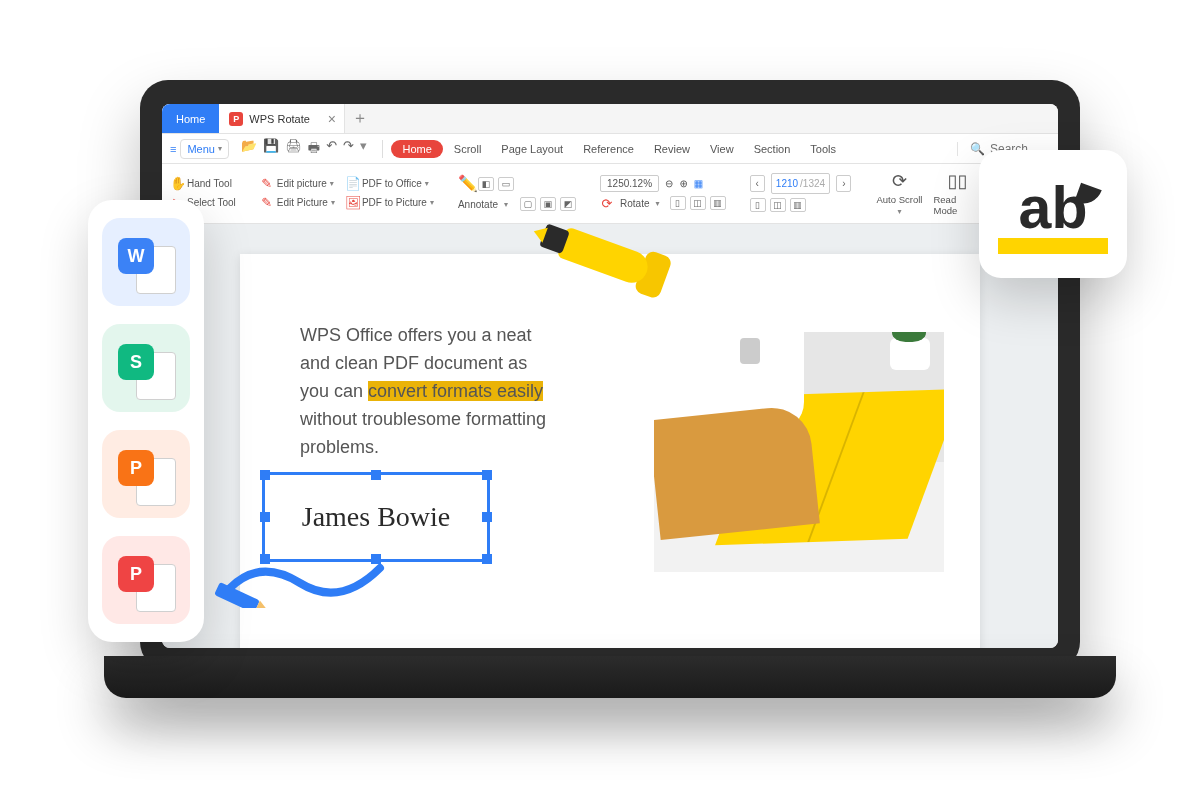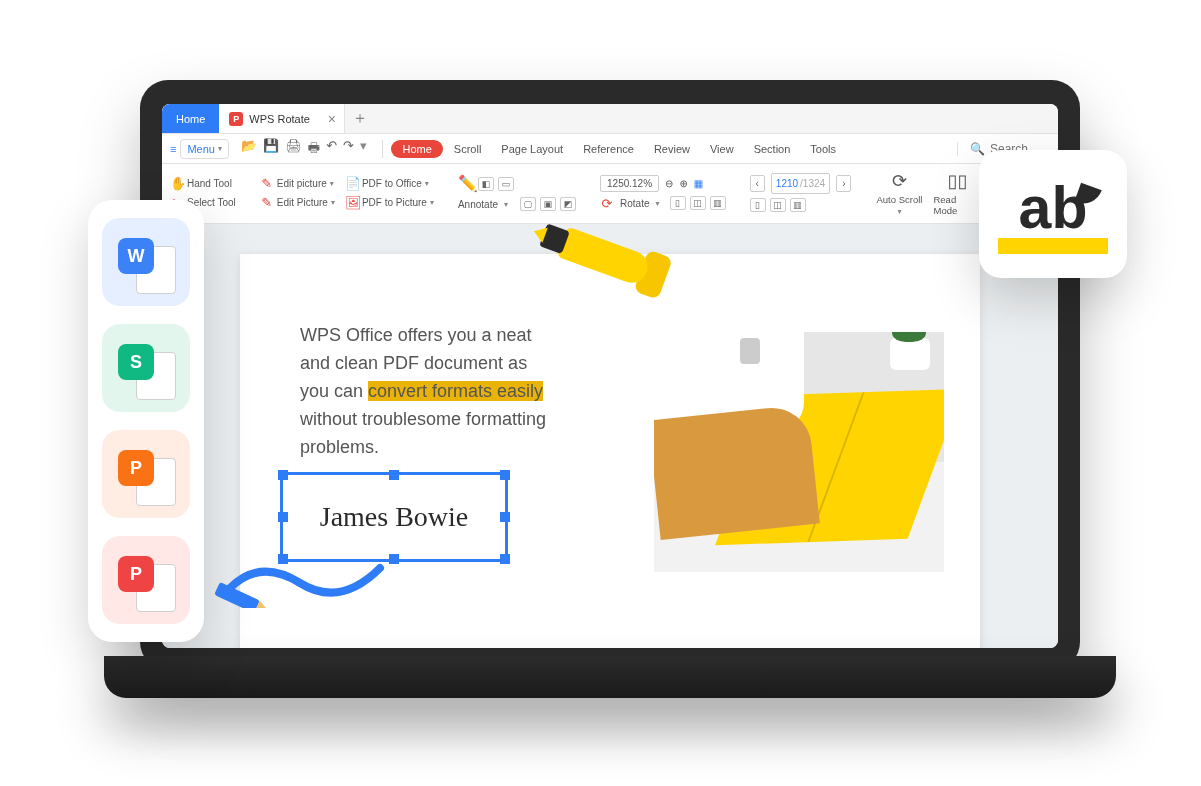--- a/index.html
+++ b/index.html
@@ -208,21 +208,21 @@
     z-index:4;
     transform:rotate(20deg);
   }
   .hl-body{position:absolute; left:20px; top:16px; width:90px; height:32px; background:#ffd400; border-radius:6px 16px 16px 6px;}
   .hl-cap{position:absolute; right:0; top:10px; width:26px; height:44px; background:#f7c600; border-radius:8px;}
   .hl-tip{position:absolute; left:0; top:20px; width:24px; height:24px; background:#2a2a2a; border-radius:4px;}
   .hl-tip::before{content:""; position:absolute; left:-10px; top:4px; width:0;height:0; border-right:12px solid #ffd400; border-top:8px solid transparent; border-bottom:8px solid transparent;}
 
   .sig-box{
     position:absolute;
-    left:280px; top:472px;
+    left:262px; top:472px;
     width:228px; height:90px;
     border:3px solid #2f7df6;
     background:rgba(255,255,255,.9);
     z-index:6;
     display:flex; align-items:center; justify-content:center;
     font-family: "Brush Script MT", cursive;
     font-size:28px; color:#2a2a2a;
   }
   .handle{ position:absolute; width:10px; height:10px; background:#2f7df6;}
   .h-tl{left:-5px; top:-5px;} .h-tr{right:-5px; top:-5px;}

